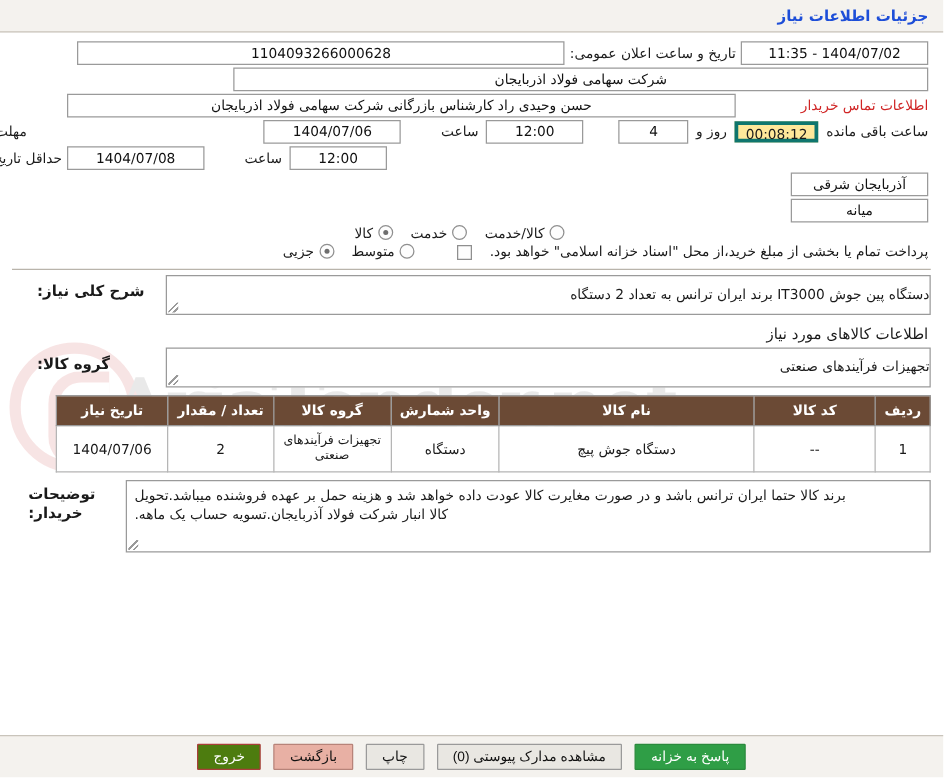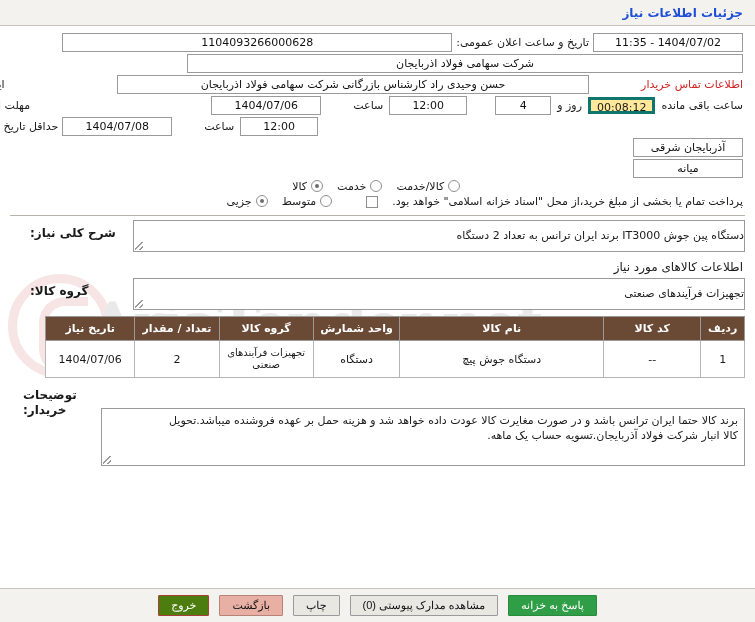--- a/index.html
+++ b/index.html
@@ -256,25 +256,24 @@
     line-height: 15px;
     padding-top: 4px;
   }
   .desc-box {
     border: 1px solid #9a9a9a;
     background: #ffffff;
     width: 644px;
     height: 58px;
     padding: 4px 6px;
     font-size: 11px;
-    text-align: right;
+    text-align: left;
     line-height: 15px;
     position: relative;
     overflow: hidden;
-    margin-top: 24px;
   }
   .desc-box .grip {
     position: absolute;
     left: 1px; bottom: 1px;
     width: 8px; height: 8px;
     background:
       linear-gradient(135deg, transparent 42%, #9a9a9a 42%, #9a9a9a 54%, transparent 54%),
       linear-gradient(135deg, transparent 70%, #9a9a9a 70%, #9a9a9a 82%, transparent 82%);
   }
   .desc-ltr { direction: ltr; }
@@ -343,21 +342,21 @@
           <div class="fld" style="width:556px;margin-left:auto">شرکت سهامی فولاد اذربایجان</div>
         </td>
         <td class="lbl">نام دستگاه خریدار:</td>
       </tr>
 
       <tr>
         <td>
           <span class="link">اطلاعات تماس خریدار</span>
         </td>
         <td colspan="2" style="text-align:left">
-          <div class="fld" style="width:472px;margin-left:auto">حسن وحیدی راد کارشناس بازرگانی شرکت سهامی فولاد اذربایجان</div>
+          <div class="fld" style="width:535px;margin-left:auto">حسن وحیدی راد کارشناس بازرگانی شرکت سهامی فولاد اذربایجان</div>
         </td>
         <td class="lbl">ایجاد کننده درخواست:</td>
       </tr>
 
       <tr>
         <td colspan="3">
           <div class="inline-row" style="justify-content:flex-start">
             <span class="inline-lbl">ساعت باقی مانده</span>
             <span class="countdown">00:08:12</span>
             <span class="inline-lbl">روز و</span>

